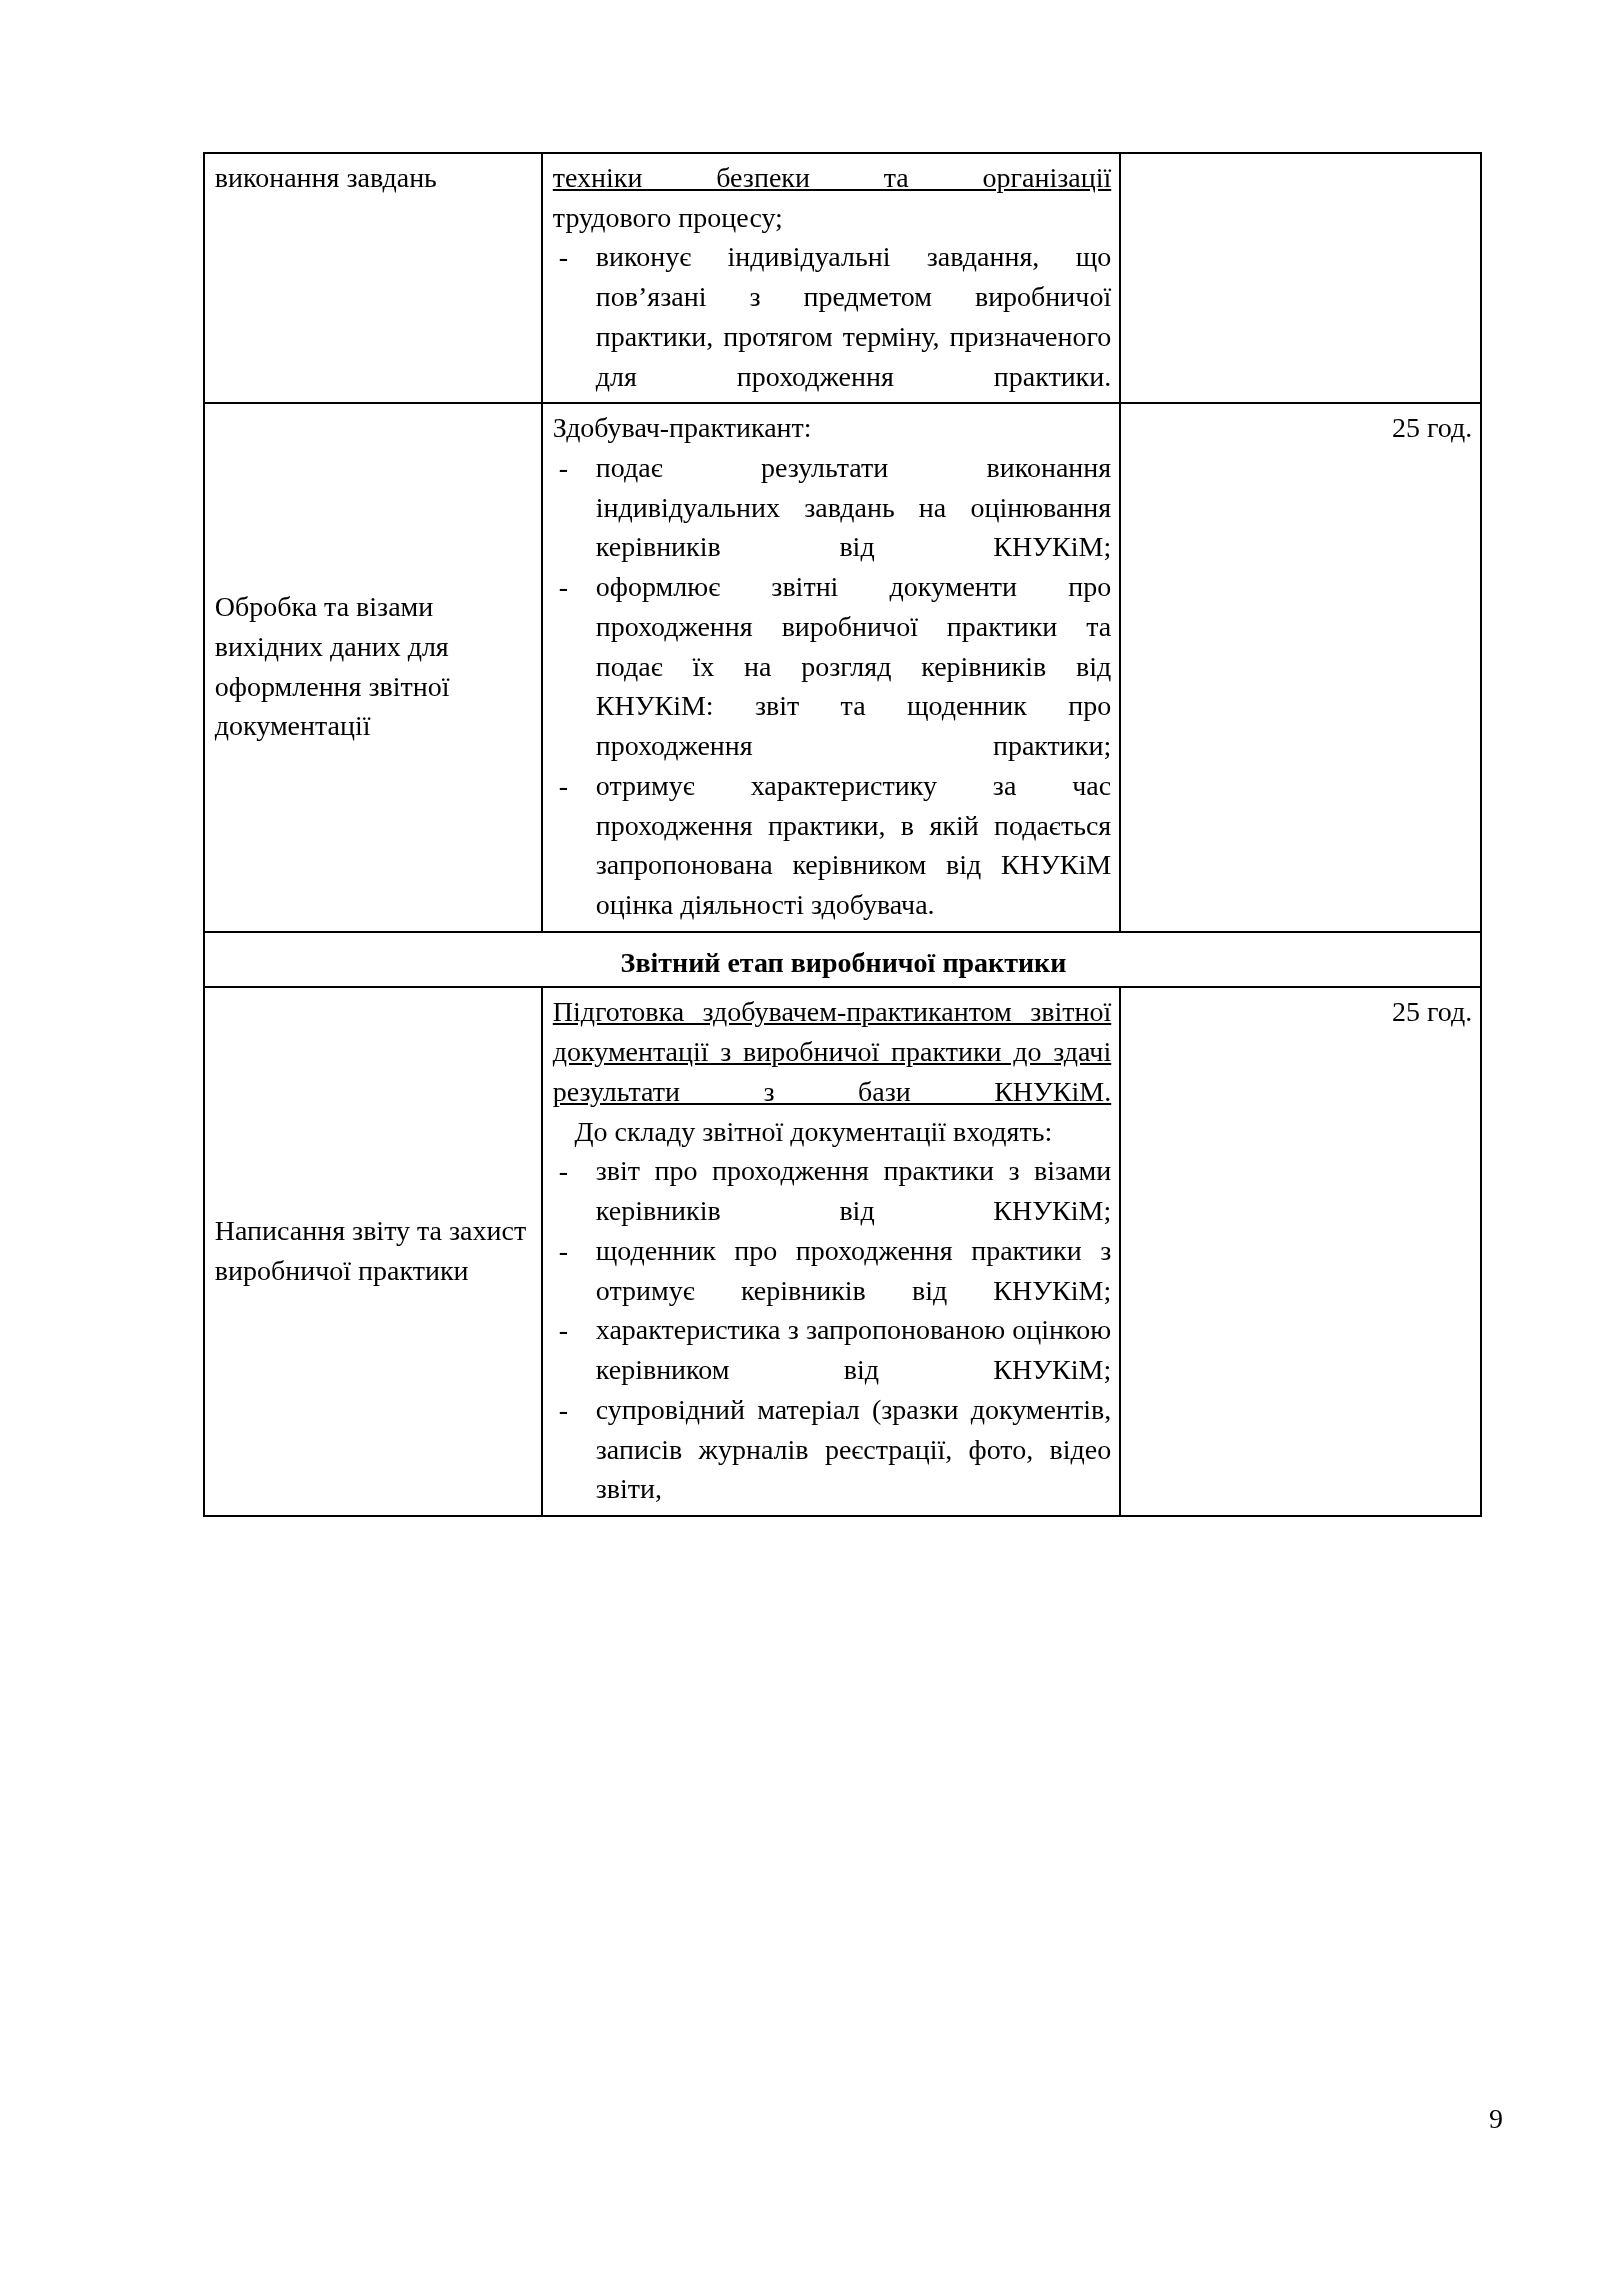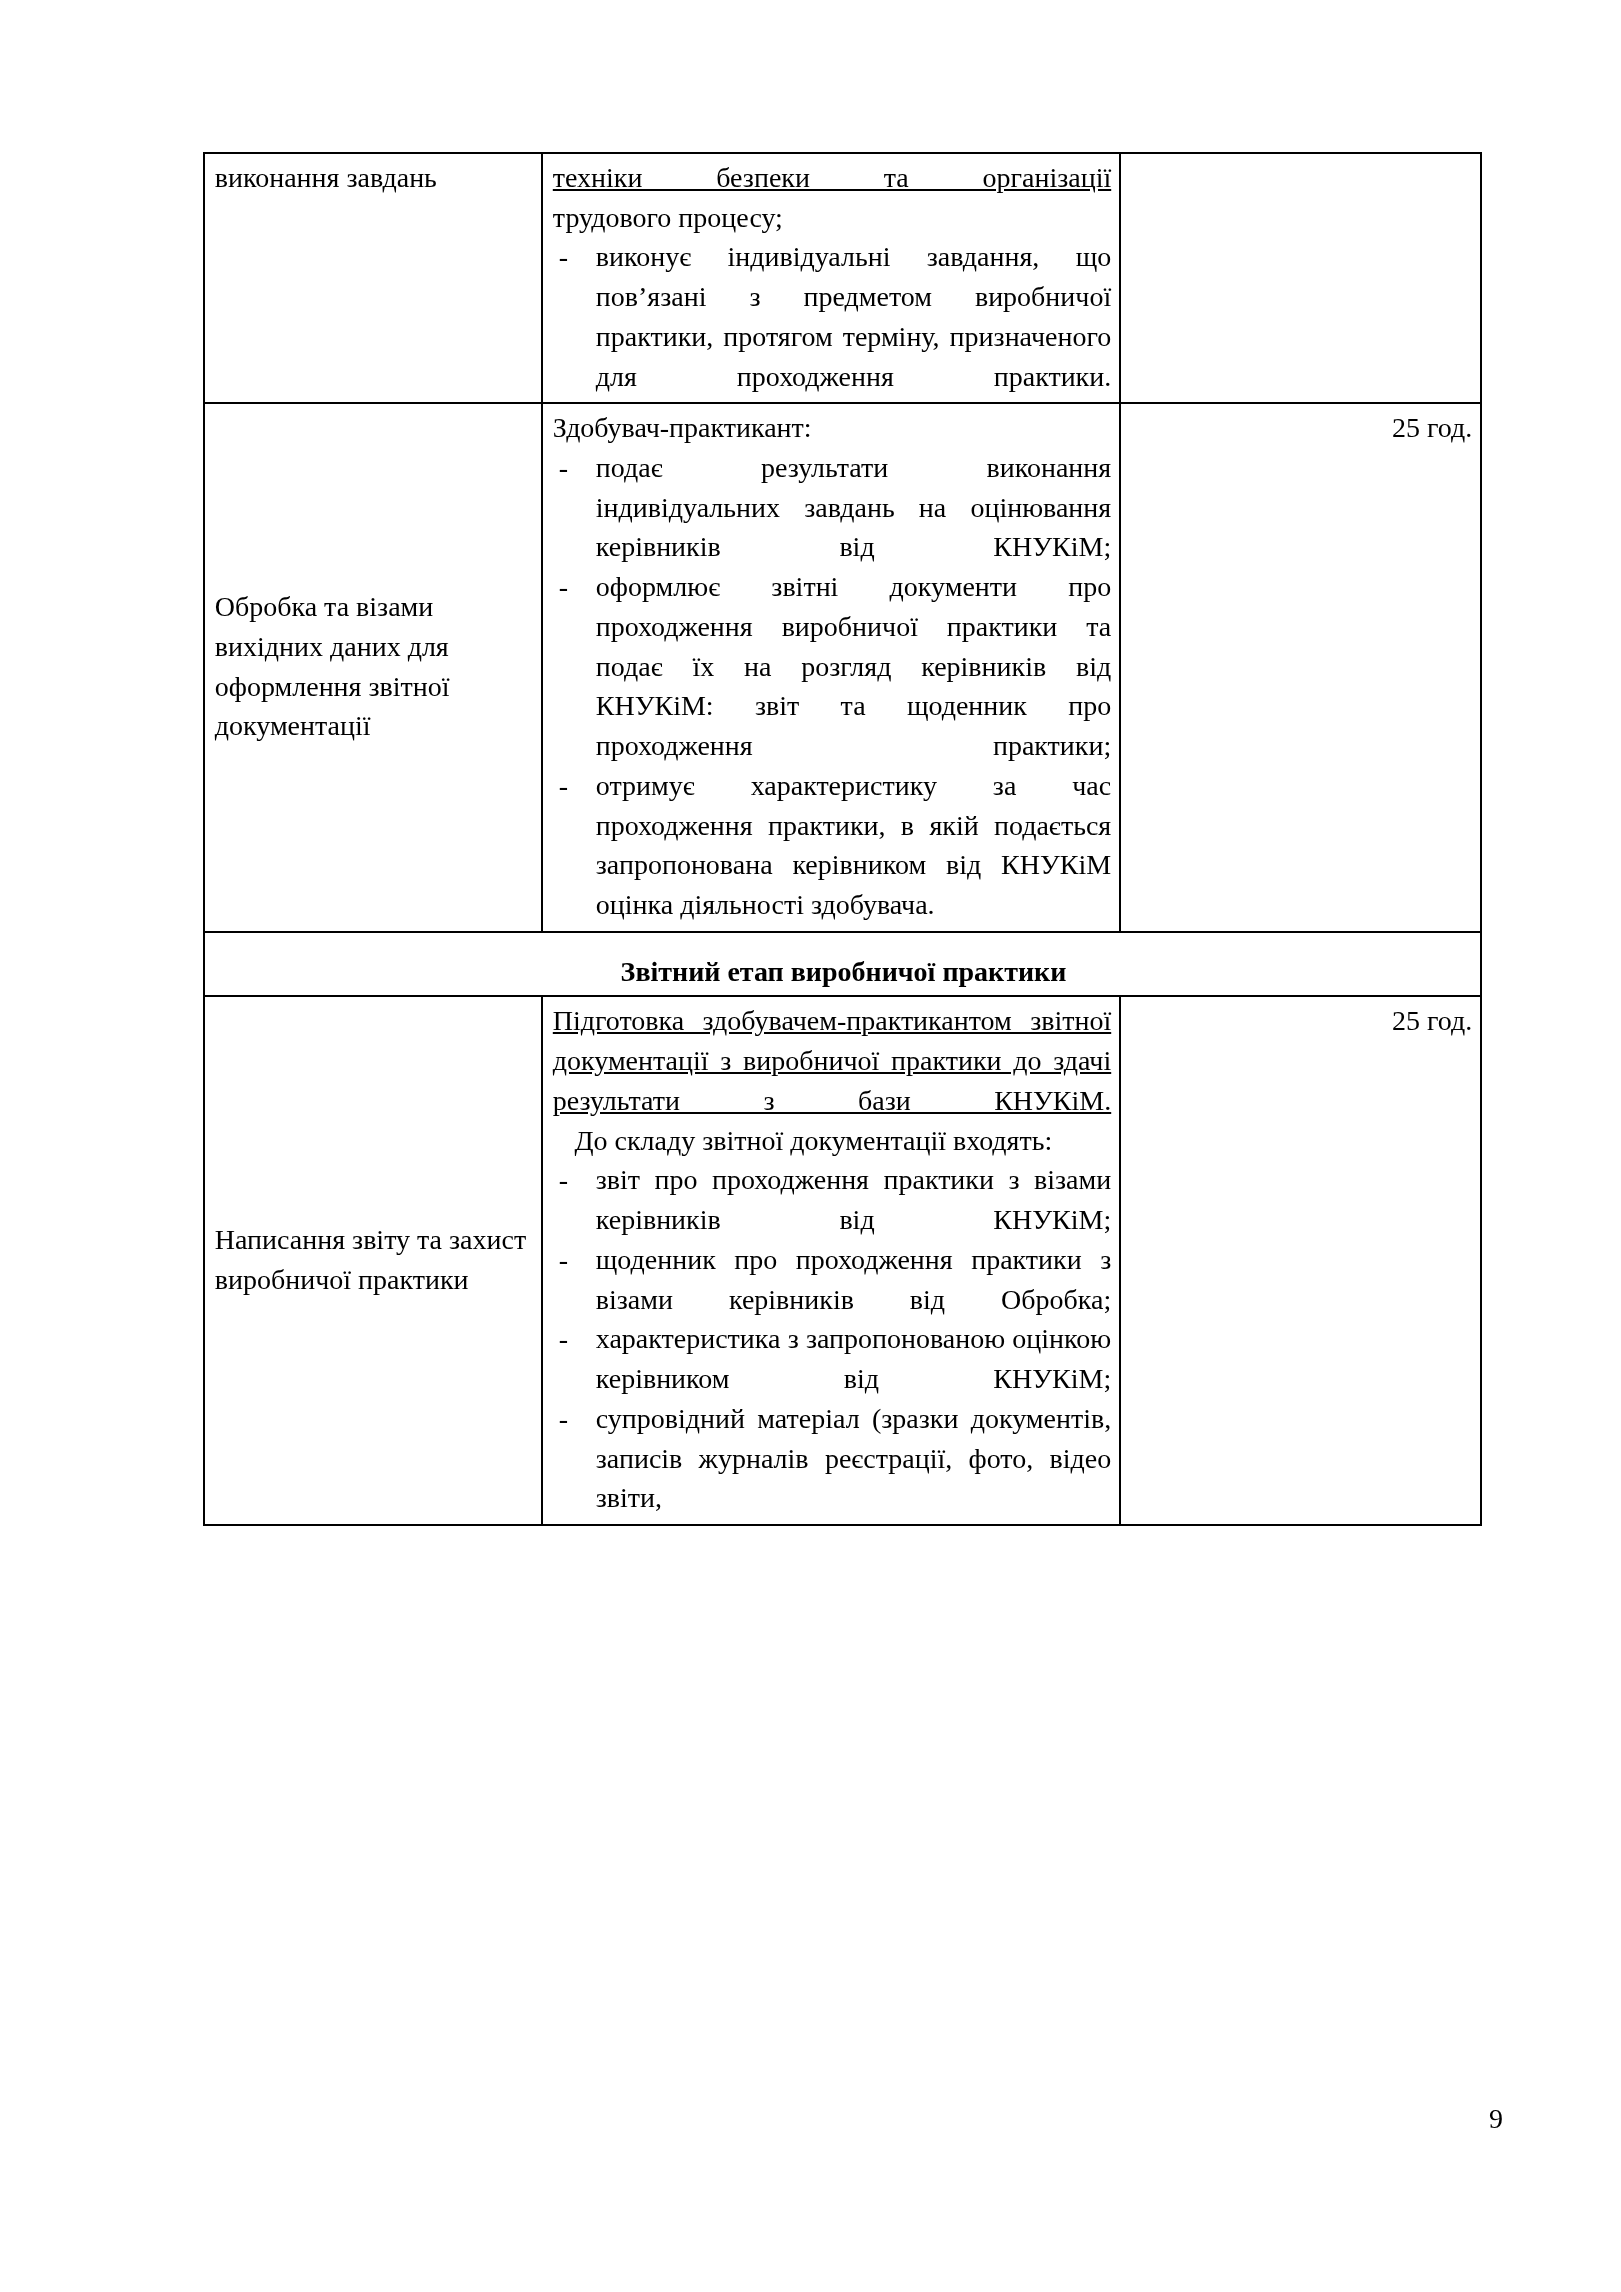--- a/index.html
+++ b/index.html
@@ -97,21 +97,21 @@
   ul.dash-list > li::before {
     content: "-";
     position: absolute;
     left: 5.9px;
     top: 0;
   }
 
   .section-row td {
     text-align: center;
     font-weight: bold;
-    padding-top: 19px;
+    padding-top: 10px;
     padding-bottom: 3.9px;
   }
   .indent-first {
     text-indent: 21.6px;
   }
 
   .page-number {
     position: absolute;
     right: 118px;
     top: 2105px;
@@ -171,21 +171,21 @@
 
       <tr>
         <td class="cell-stage v-mid">
           <span class="stage-label">Написання звіту та захист виробничої практики</span>
         </td>
         <td class="cell-content">
           <p class="plain-line just">Підготовка здобувачем-практикантом звітної документації з виробничої практики до здачі результати з бази КНУКіМ.</p>
           <p class="plain-line indent-first">До складу звітної документації входять:</p>
           <ul class="dash-list">
             <li class="justify-all">звіт про проходження практики з візами керівників від КНУКіМ;</li>
-            <li class="justify-all">щоденник про проходження практики з візами керівників від Обробка;</li>
+            <li class="justify-all">щоденник про проходження практики з отримує керівників від КНУКіМ;</li>
             <li class="justify-all">характеристика з запропонованою оцінкою керівником від КНУКіМ;</li>
             <li class="justify-all">супровідний матеріал (зразки документів, записів журналів реєстрації, фото, відео звіти,</li>
           </ul>
         </td>
         <td class="cell-hours">25 год.</td>
       </tr>
 
     </tbody>
   </table>
 

